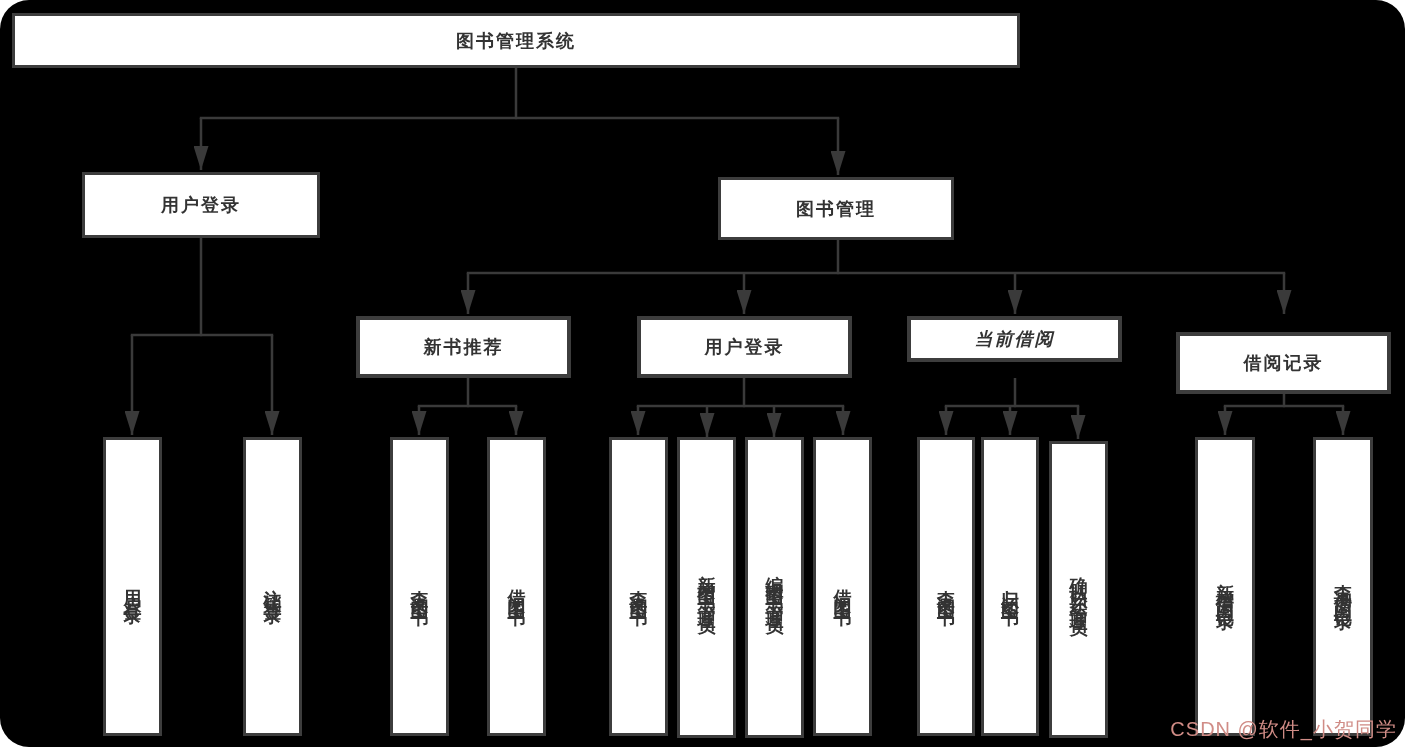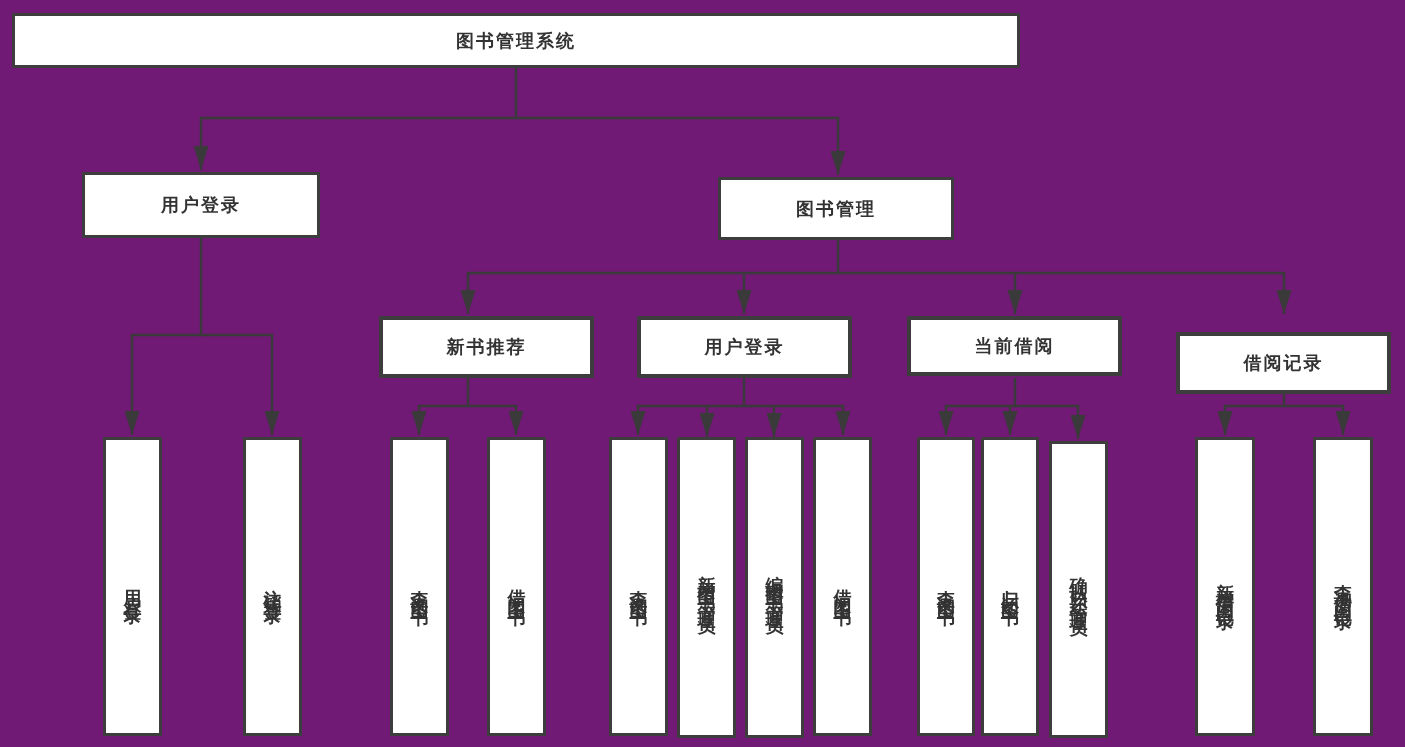--- a/index.html
+++ b/index.html
@@ -1,18 +1,19 @@
 <!DOCTYPE html>
 <html><head>
 <meta charset="utf-8">
 <style>
   html,body{margin:0;padding:0;background:#ffffff;}
   .canvas{
-    position:relative;width:1405px;height:747px;background:#701a75;overflow:hidden;
+    position:relative;width:1405px;height:747px;background:#000000;overflow:hidden;
     font-family:"Liberation Sans","DejaVu Sans",sans-serif;
+    border-radius:29px;
   }
   .connectors{position:absolute;left:0;top:0;width:1405px;height:747px;z-index:1;}
   .node{
     position:absolute;box-sizing:border-box;background:#ffffff;
     border:3px solid #3d3d3d;display:flex;align-items:center;justify-content:center;
     color:#333333;font-weight:600;z-index:2;
   }
   .h-node{font-size:18px;letter-spacing:2px;white-space:nowrap;}
   .root{border-width:3px;}
   .lvl3{border-width:4px;}
@@ -79,37 +80,38 @@
       <line x1="1225" y1="406" x2="1225" y2="435" marker-end="url(#arr)"></line>
       <line x1="1343" y1="406" x2="1343" y2="435" marker-end="url(#arr)"></line>
     </g>
   </svg>
 
   <div class="node h-node root" style="left:12px;top:13px;width:1008px;height:55px;">图书管理系统</div>
 
   <div class="node h-node" style="left:82px;top:172px;width:238px;height:66px;">用户登录</div>
   <div class="node h-node" style="left:718px;top:177px;width:236px;height:63px;">图书管理</div>
 
-  <div class="node h-node lvl3" style="left:379px;top:316px;width:215px;height:62px;">新书推荐</div>
+  <div class="node h-node lvl3" style="left:356px;top:316px;width:215px;height:62px;">新书推荐</div>
   <div class="node h-node lvl3" style="left:637px;top:316px;width:215px;height:62px;">用户登录</div>
-  <div class="node h-node lvl3" style="left:907px;top:316px;width:215px;height:60px;">当前借阅</div>
+  <div class="node h-node lvl3" style="left:907px;top:316px;width:215px;height:46px;font-style:italic;">当前借阅</div>
   <div class="node h-node lvl3" style="left:1176px;top:316px;width:215px;height:62px;margin-top:16px;">借阅记录</div>
 
   <div class="node v-node" style="left:103px;">用户登录</div>
   <div class="node v-node" style="left:243px;">注销登录</div>
 
   <div class="node v-node" style="left:390px;">查询图书</div>
   <div class="node v-node" style="left:487px;">借阅图书</div>
 
   <div class="node v-node" style="left:609px;">查询图书</div>
   <div class="node v-node" style="left:677px;height:301px;">新增图书（管理员）</div>
   <div class="node v-node" style="left:745px;height:301px;">编辑图书（管理员）</div>
   <div class="node v-node" style="left:813px;">借阅图书</div>
 
   <div class="node v-node" style="left:917px;width:58px;">查询图书</div>
   <div class="node v-node" style="left:981px;width:58px;">归还图书</div>
   <div class="node v-node" style="left:1049px;top:441px;height:297px;">确认归还（管理员）</div>
 
   <div class="node v-node" style="left:1195px;width:60px;">新增借阅记录</div>
   <div class="node v-node" style="left:1313px;width:60px;">查询借阅记录</div>
 
+  <div class="watermark" style="color: rgb(208, 140, 134);">CSDN @软件_小贺同学</div>
 
 </div>
 
 </body></html>

